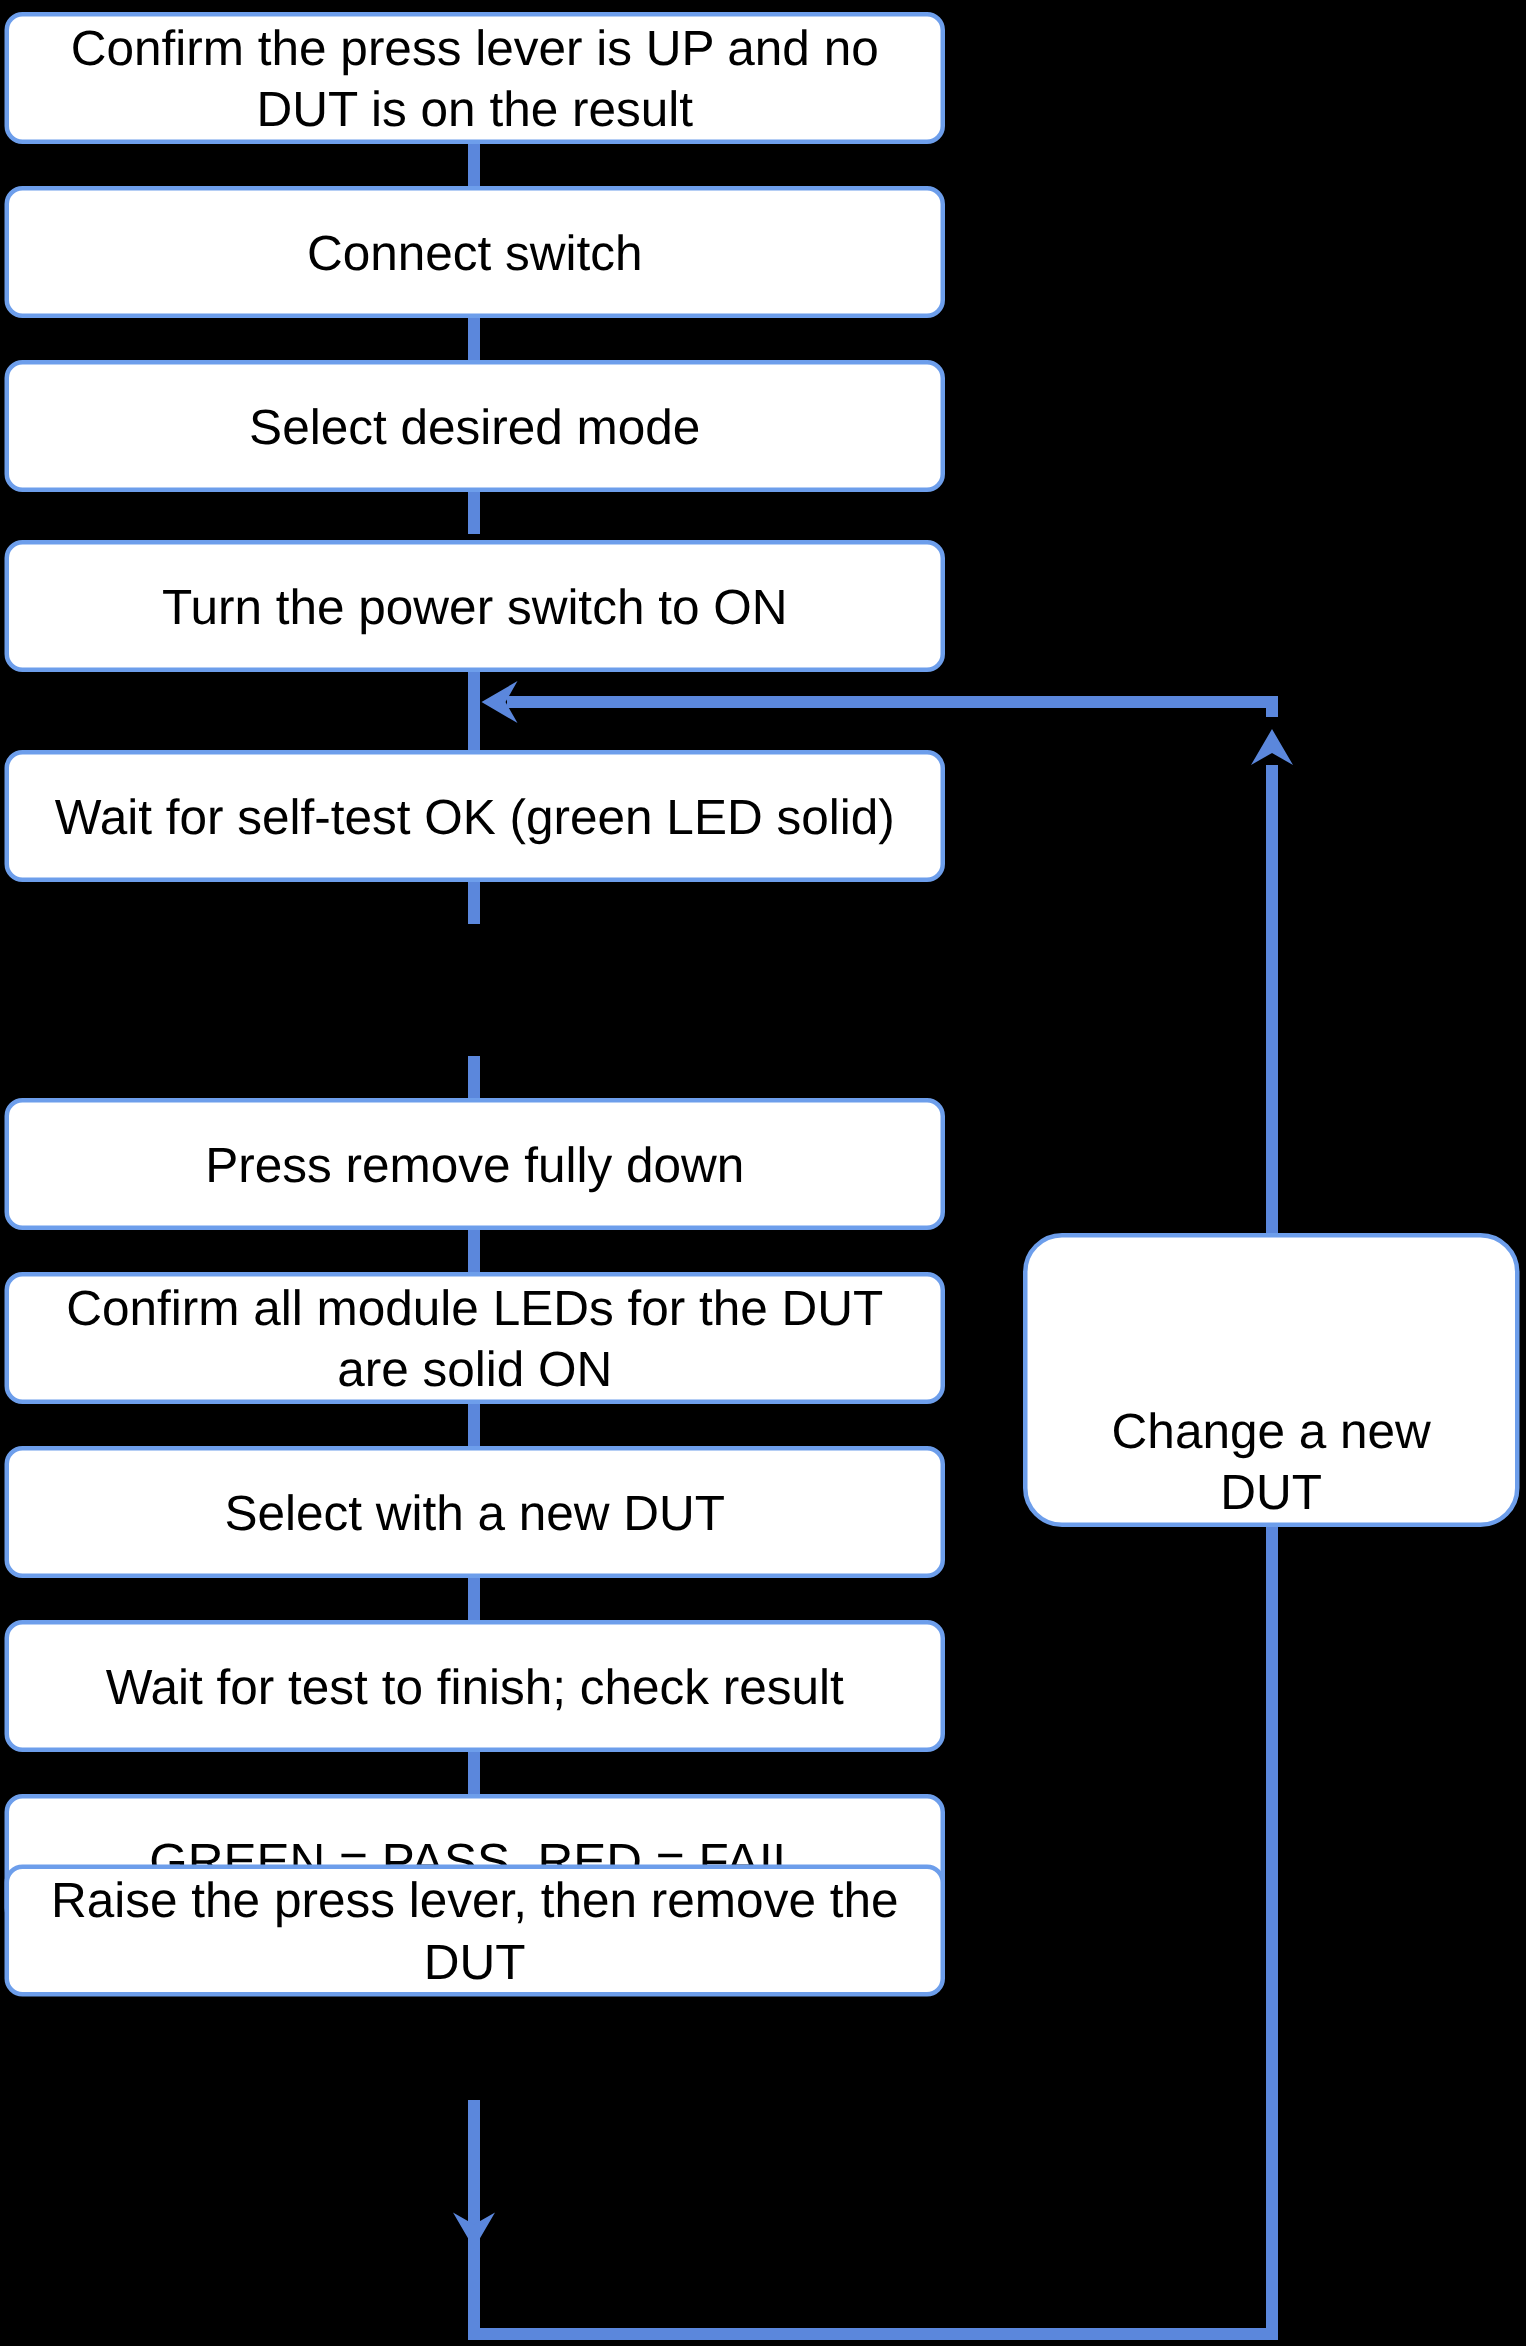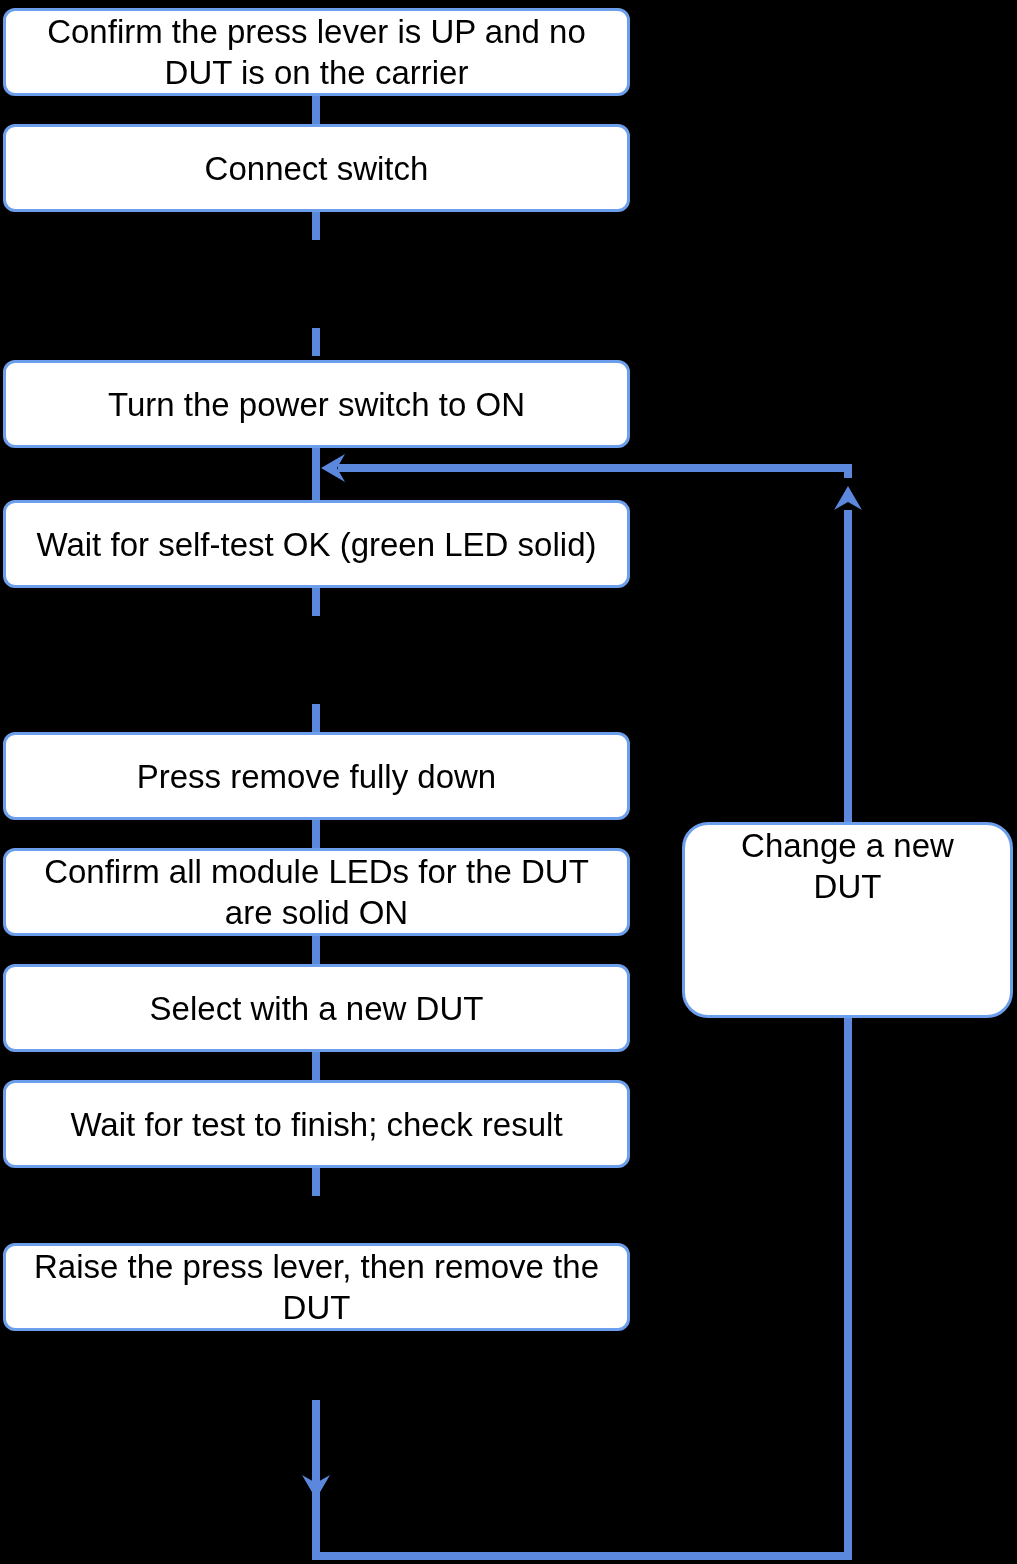--- a/index.html
+++ b/index.html
@@ -23,21 +23,21 @@
     display:flex;align-items:center;justify-content:center;
     z-index:2;
   }
   .side-box{
     position:absolute;
     left:682px;top:822px;width:331px;height:196px;
     box-sizing:border-box;
     background:#ffffff;
     border:3px solid #6d9eeb;
     border-radius:26px;
-    display:flex;align-items:flex-start;justify-content:center;
+    display:flex;align-items:flex-end;justify-content:center;
     z-index:2;
   }
   .box-label{
     color:#000000;
     font-size:33px;
     line-height:41px;
     text-align:center;
     white-space:pre-line;
   }
 </style>
@@ -54,44 +54,50 @@
 
     <path d="M848 478 V468 H338" stroke="#5b87dc" stroke-width="8" fill="none"></path>
 
     <polygon points="316,1499 302,1475 316,1483 330,1475" fill="#5b87dc"></polygon>
     <polygon points="848,486 834,510 848,502 862,510" fill="#5b87dc"></polygon>
     <polygon points="321,468 345,454 337,468 345,482" fill="#5b87dc"></polygon>
   </svg>
 
   <div class="flow-box" style="top:8px">
       <span class="box-label">Confirm the press lever is UP and no
-DUT is on the carrier</span>
+DUT is on the result</span>
     </div>
   <div class="flow-box" style="top:124px">
       <span class="box-label">Connect switch</span>
+    </div>
+  <div class="flow-box" style="top:240px">
+      <span class="box-label">Select desired mode</span>
     </div>
   <div class="flow-box" style="top:360px">
       <span class="box-label">Turn the power switch to ON</span>
     </div>
   <div class="flow-box" style="top:500px">
       <span class="box-label">Wait for self-test OK (green LED solid)</span>
     </div>
   <div class="flow-box" style="top:732px">
       <span class="box-label">Press remove fully down</span>
     </div>
   <div class="flow-box" style="top:848px">
       <span class="box-label">Confirm all module LEDs for the DUT
 are solid ON</span>
     </div>
   <div class="flow-box" style="top:964px">
       <span class="box-label">Select with a new DUT</span>
     </div>
   <div class="flow-box" style="top:1080px">
       <span class="box-label">Wait for test to finish; check result</span>
     </div>
+  <div class="flow-box" style="top:1196px">
+      <span class="box-label">GREEN = PASS, RED = FAIL</span>
+    </div>
   <div class="flow-box" style="top:1243px">
       <span class="box-label">Raise the press lever, then remove the
 DUT</span>
     </div>
 
   <div class="side-box">
     <span class="box-label">Change a new
 DUT</span>
   </div>
 

